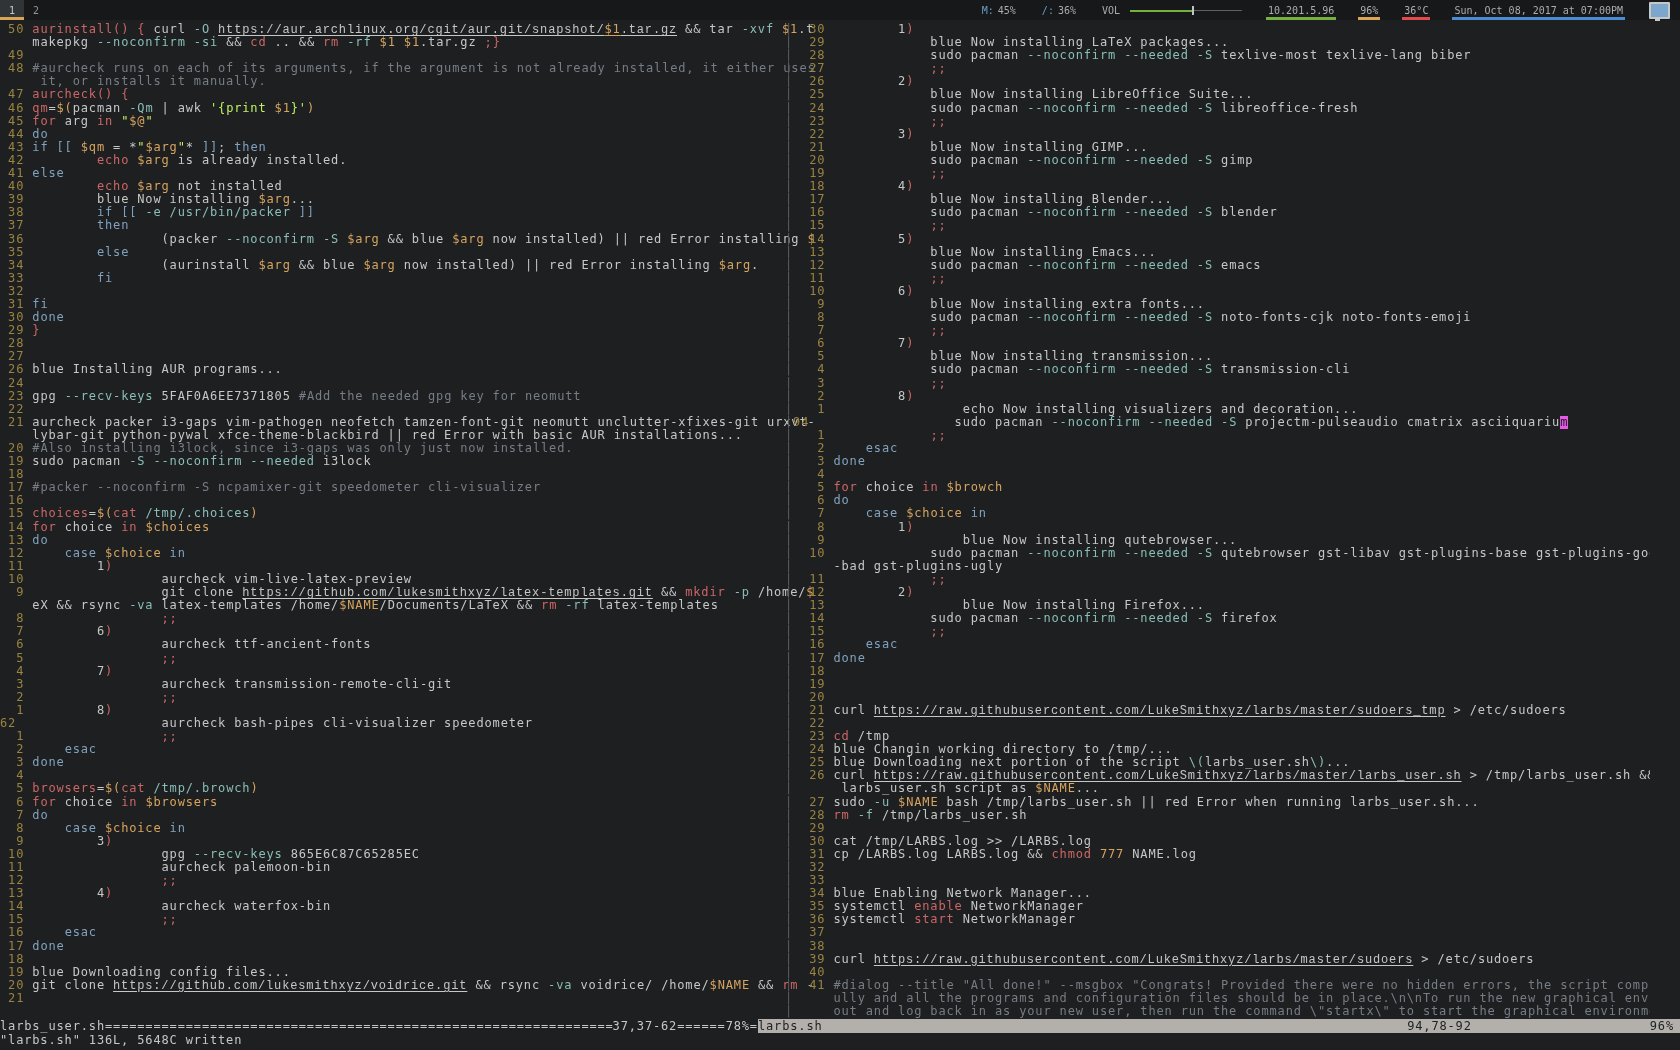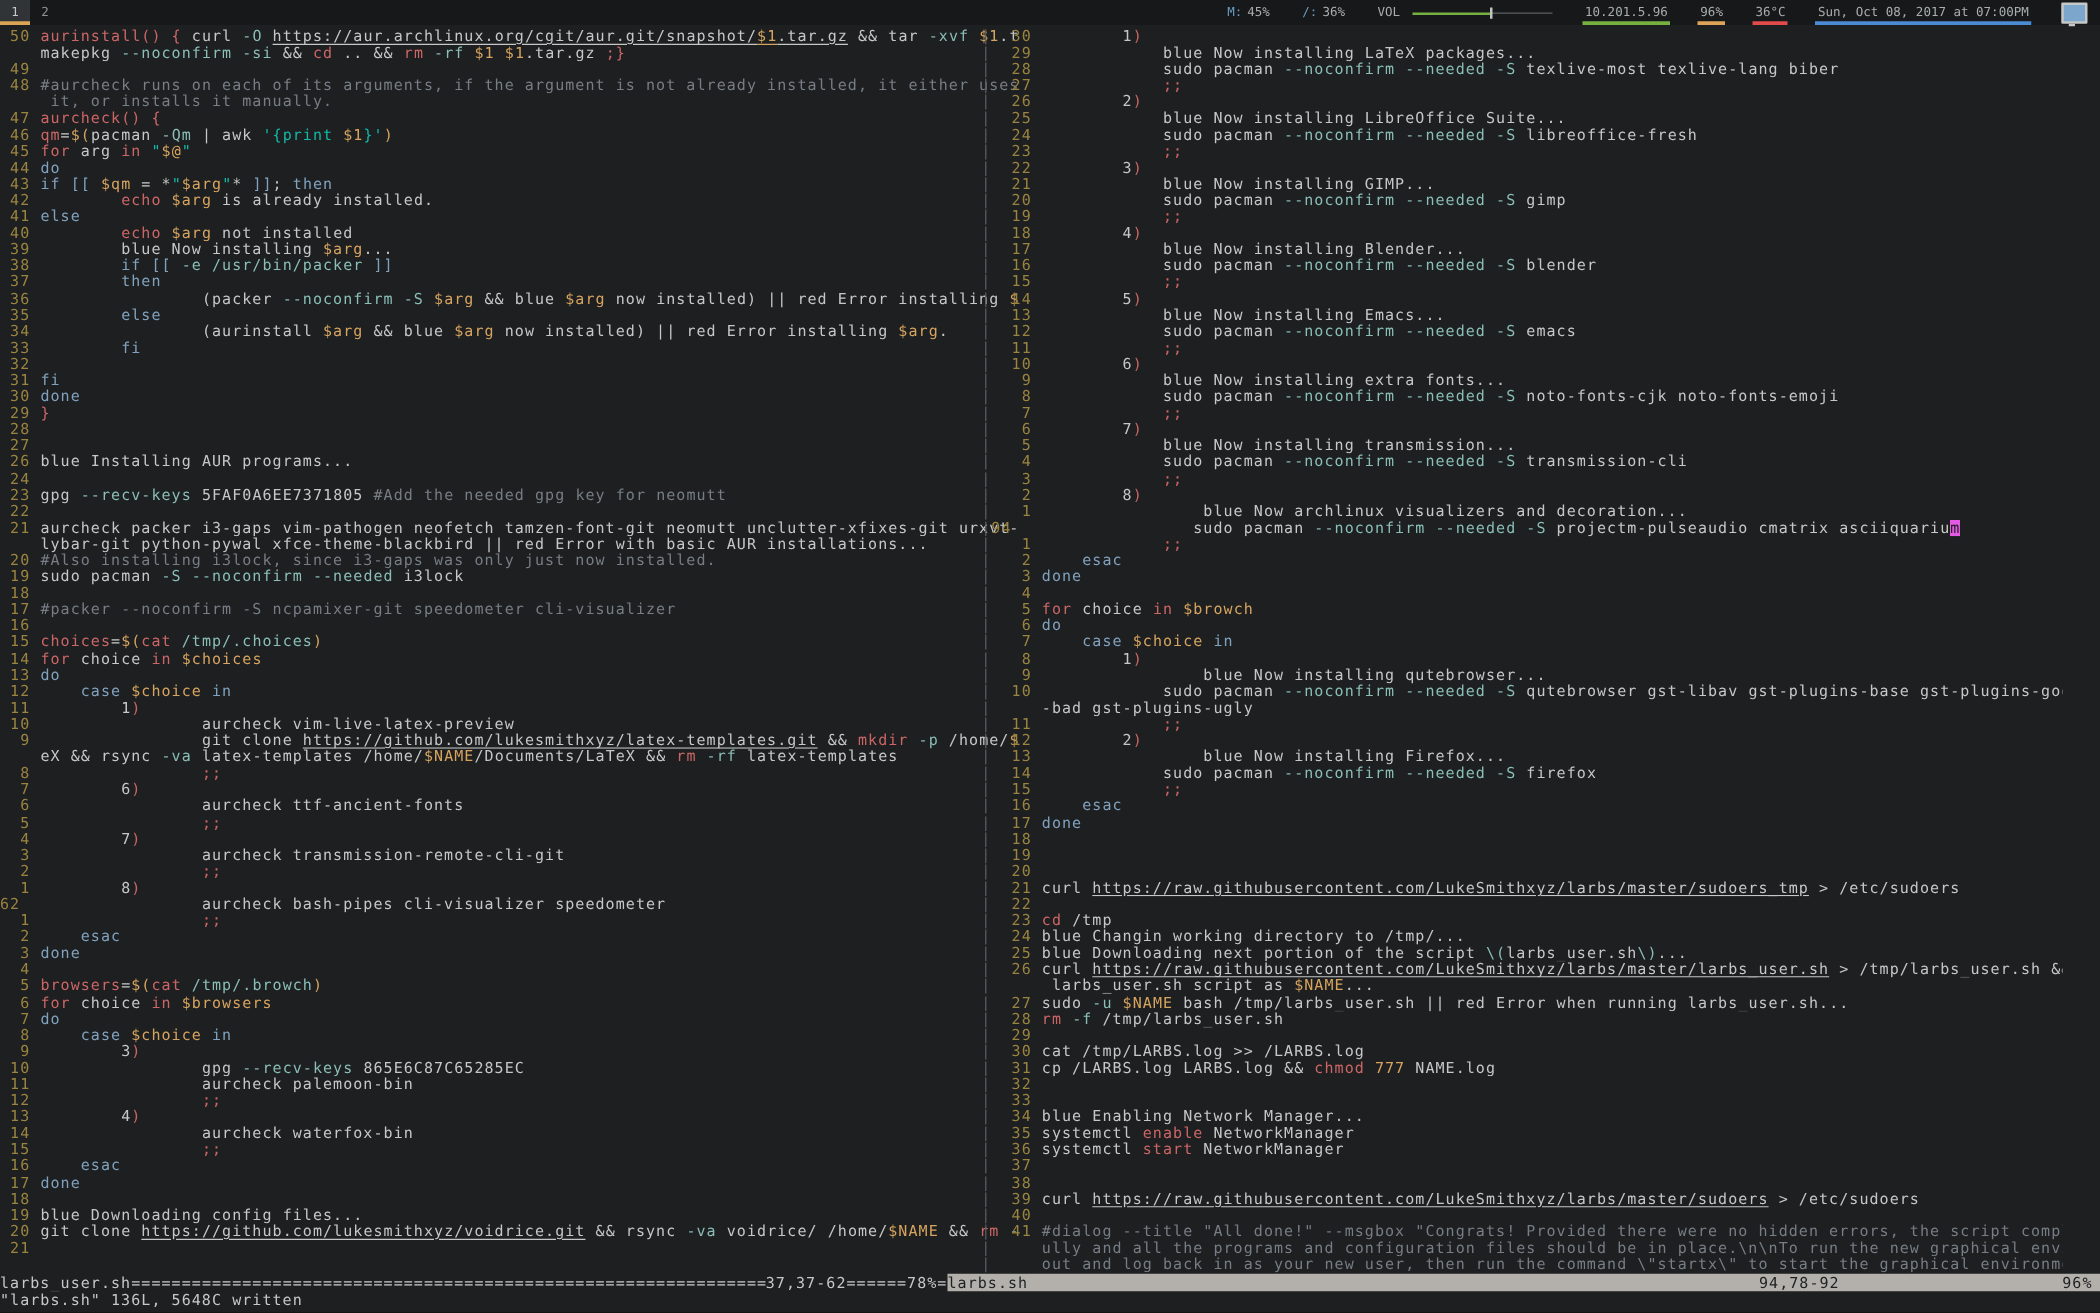--- a/index.html
+++ b/index.html
@@ -21,23 +21,23 @@
   .monitor{position:relative;width:17px;height:13px;border:2px solid #c5c8c6;background:#7ca6cc;border-radius:1px;}
   .monitor:after{content:"";position:absolute;left:4px;bottom:-4px;width:5px;height:2px;background:#c5c8c6;}
   
   #editor{position:absolute;left:0;top:20px;width:1680px;height:1030px;font-size:12px;
           letter-spacing:0.85px;color:#c5c8c6;}
   .pane{position:absolute;top:0;height:999px;overflow:hidden;padding-top:3px;box-sizing:border-box;}
   #pane-left{left:0;width:815px;}
   #pane-right{left:785px;width:865px;}
   .row{height:13.1px;line-height:13.1px;white-space:pre;overflow:hidden;}
   .d{color:#c5c8c6;} .r{color:#cc6666;} .b{color:#81a2be;margin-top:28px;} .c{color:#8abeb7;}
-  .g{color:#14b8a6;} .y{color:#d7a45f;} .k{color:#777d85;} .n{color:#9a8440;}
+  .g{color:#bef264;} .y{color:#d7a45f;} .k{color:#777d85;} .n{color:#9a8440;}
   .s{color:#5a5e60;}
-  .u{color:#c5c8c6;text-decoration:underline;text-underline-offset:2px;}
+  .u{color:#c5c8c6;text-decoration:underline;text-underline-offset:2px;font-family:Liberation Mono, monospace;}
   .uy{color:#d7a45f;text-decoration:underline;text-underline-offset:2px;}
   .cur{background:#e45ae4;color:#1d1f21;}
   
   #statusrow{position:absolute;left:0;top:999px;width:1680px;height:14px;display:flex;}
   #status-left{width:815px;display:flex;white-space:pre;line-height:14px;overflow:hidden;color:#c5c8c6;}
   #status-left .fill{flex:1;overflow:hidden;}
   #status-right{width:991px;display:flex;white-space:pre;line-height:14px;background:#b3b0ac;color:#1d1f21;}
   #status-right .sp1{flex:1;}
   #status-right .sp2{width:178px;}
   #status-right{padding-right:6px;box-sizing:border-box;}
@@ -194,21 +194,21 @@
         <div class="row"><span class="s">| </span><span class="n"> 11 </span><span class="d">            </span><span class="r">;;</span></div>
         <div class="row"><span class="s">| </span><span class="n"> 10 </span><span class="d">        6</span><span class="r">)</span></div>
         <div class="row"><span class="s">| </span><span class="n">  9 </span><span class="d">            blue Now installing extra fonts...</span></div>
         <div class="row"><span class="s">| </span><span class="n">  8 </span><span class="d">            sudo pacman </span><span class="c">--noconfirm --needed -S </span><span class="d">noto-fonts-cjk noto-fonts-emoji</span></div>
         <div class="row"><span class="s">| </span><span class="n">  7 </span><span class="d">            </span><span class="r">;;</span></div>
         <div class="row"><span class="s">| </span><span class="n">  6 </span><span class="d">        7</span><span class="r">)</span></div>
         <div class="row"><span class="s">| </span><span class="n">  5 </span><span class="d">            blue Now installing transmission...</span></div>
         <div class="row"><span class="s">| </span><span class="n">  4 </span><span class="d">            sudo pacman </span><span class="c">--noconfirm --needed -S </span><span class="d">transmission-cli</span></div>
         <div class="row"><span class="s">| </span><span class="n">  3 </span><span class="d">            </span><span class="r">;;</span></div>
         <div class="row"><span class="s">| </span><span class="n">  2 </span><span class="d">        8</span><span class="r">)</span></div>
-        <div class="row"><span class="s">| </span><span class="n">  1 </span><span class="d">                blue Now archlinux visualizers and decoration...</span></div>
+        <div class="row"><span class="s">| </span><span class="n">  1 </span><span class="d">                echo Now installing visualizers and decoration...</span></div>
         <div class="row"><span class="s">|</span><span class="n">94  </span><span class="d">                sudo pacman </span><span class="c">--noconfirm --needed -S </span><span class="d">projectm-pulseaudio cmatrix asciiquariu</span><span class="cur">m</span></div>
         <div class="row"><span class="s">| </span><span class="n">  1 </span><span class="d">            </span><span class="r">;;</span></div>
         <div class="row"><span class="s">| </span><span class="n">  2 </span><span class="d">    </span><span class="b">esac</span></div>
         <div class="row"><span class="s">| </span><span class="n">  3 </span><span class="b">done</span></div>
         <div class="row"><span class="s">| </span><span class="n">  4 </span></div>
         <div class="row"><span class="s">| </span><span class="n">  5 </span><span class="r">for </span><span class="d">choice </span><span class="r">in </span><span class="y">$browch</span></div>
         <div class="row"><span class="s">| </span><span class="n">  6 </span><span class="b">do</span></div>
         <div class="row"><span class="s">| </span><span class="n">  7 </span><span class="d">    </span><span class="b">case </span><span class="y">$choice </span><span class="b">in</span></div>
         <div class="row"><span class="s">| </span><span class="n">  8 </span><span class="d">        1</span><span class="r">)</span></div>
         <div class="row"><span class="s">| </span><span class="n">  9 </span><span class="d">                blue Now installing qutebrowser...</span></div>

